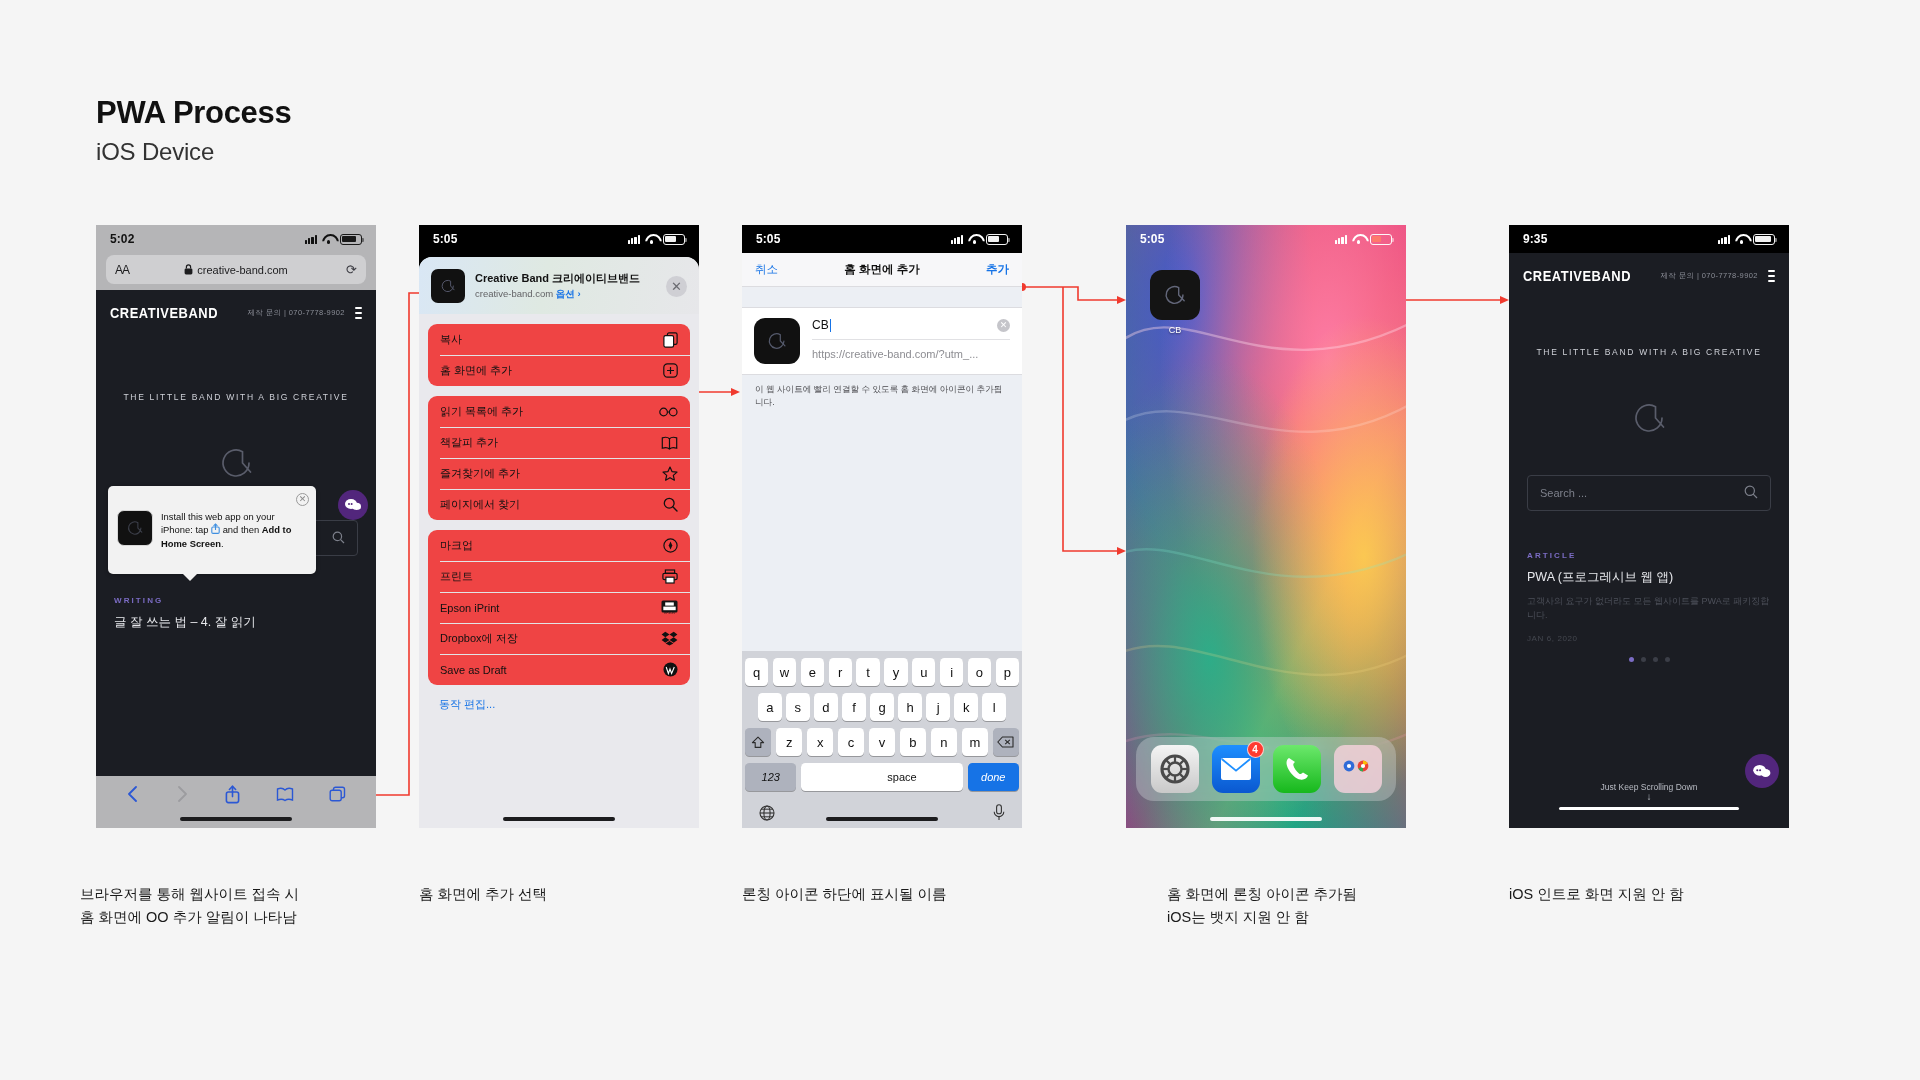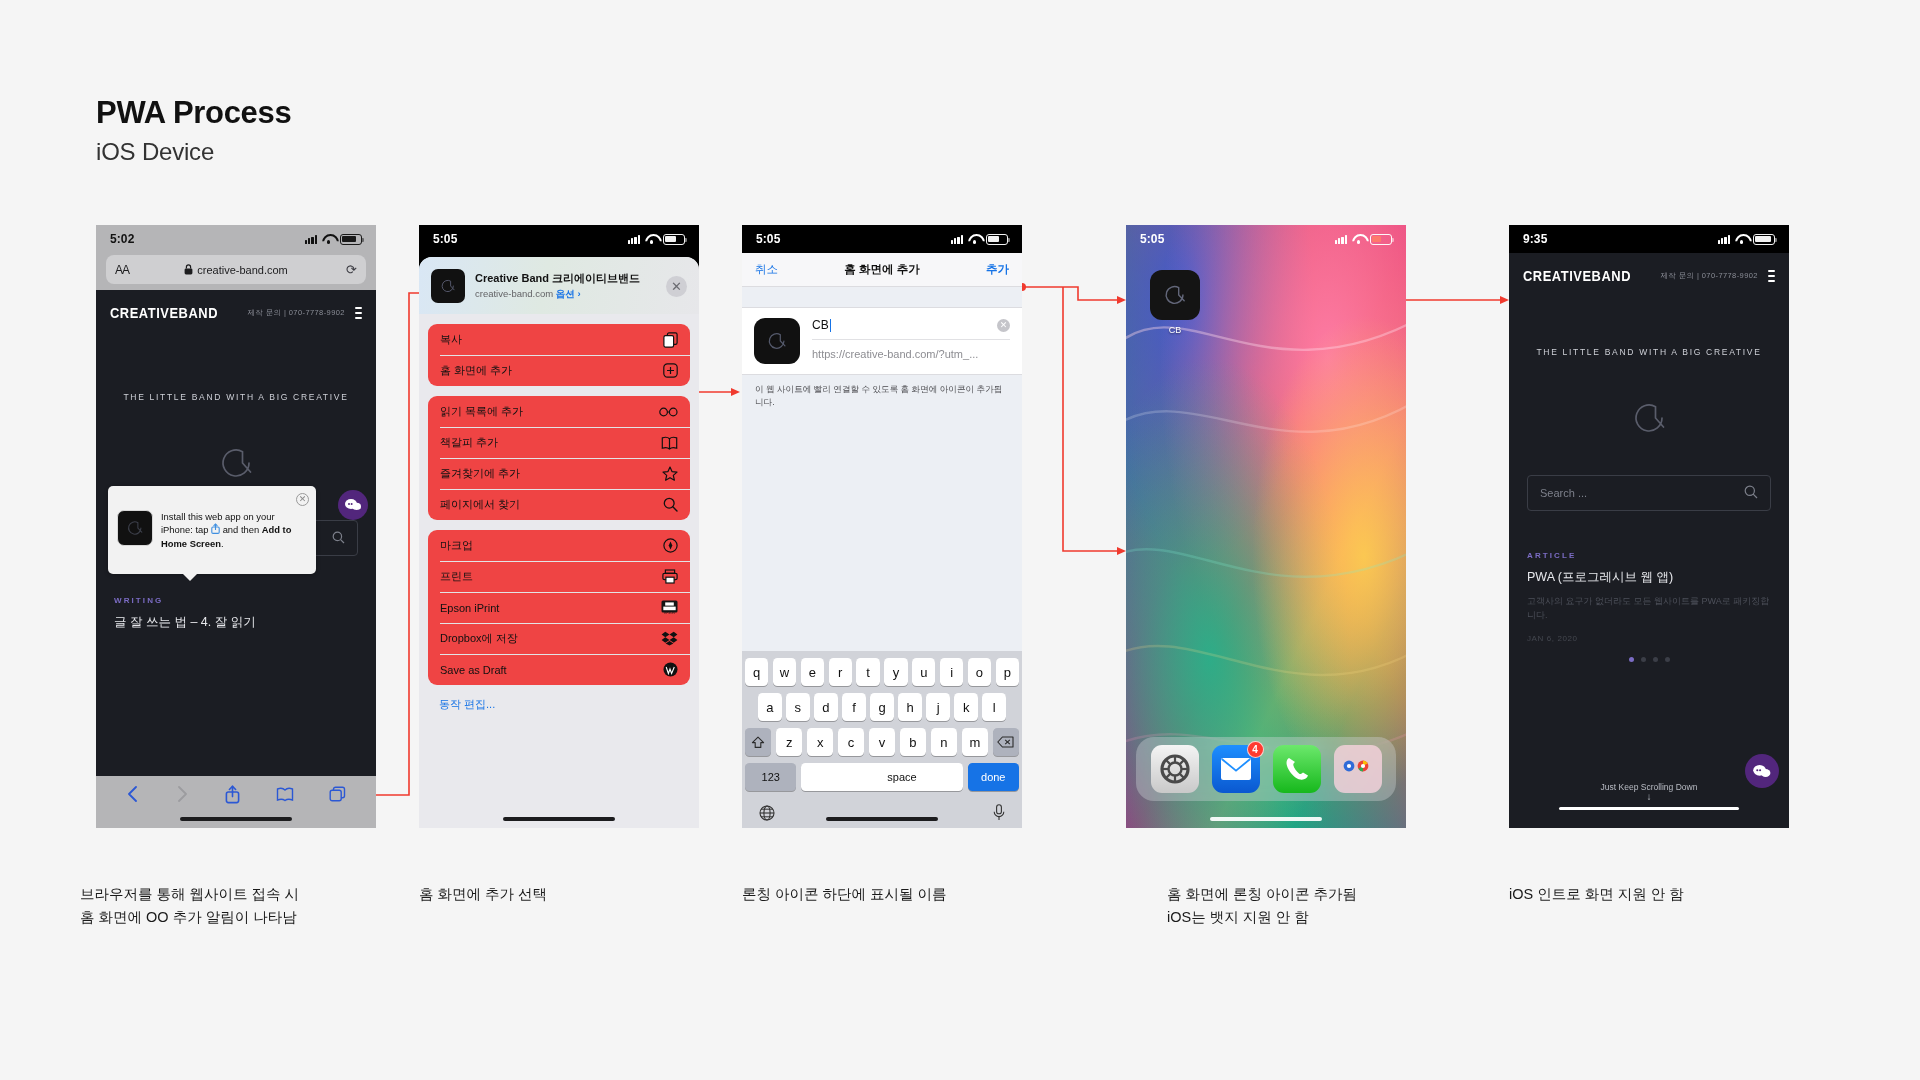--- a/index.html
+++ b/index.html
@@ -142,21 +142,21 @@
 
   
   .kb { position:absolute; left:0; right:0; bottom:0; background:#d1d3d9; padding: 7px 3px 0; }
   .kbrow { display:flex; justify-content:center; gap: 4.5px; margin-bottom: 7px; }
   .key { background:#fff; border-radius: 4.5px; height: 28px; min-width: 20px; flex:1;
     display:flex; align-items:center; justify-content:center; font-size: 13px; color:#111;
     box-shadow: 0 1px 0 rgba(0,0,0,.28); }
   .key.gray { background:#aeb2bd; }
   .key.blue { background:#1673e6; color:#fff; font-size: 11px; }
   .key.wide { flex: 3.2; font-size: 11px; padding-left: 40px; }
-  .key.num { flex: 1.35; font-size: 11px; }
+  .key.num { flex: 1.35; font-size: 11px; font-style: italic; }
   .kbrow.r2 { padding: 0 13px; }
   .kbbottom { display:flex; align-items:center; justify-content:space-between;
     padding: 3px 14px 0; height: 30px; color:#333; }
 
   
   .wall { position:absolute; inset:0; }
   .appicon { position:absolute; left: 24px; top: 45px; width: 50px; text-align:center; }
   .appicon .sq { width: 50px; height: 50px; border-radius: 12px; background:#141414;
     display:flex; align-items:center; justify-content:center; }
   .appicon .lbl { font-size: 9px; color:#fff; margin-top: 5px; text-shadow: 0 1px 2px rgba(0,0,0,.5); }

